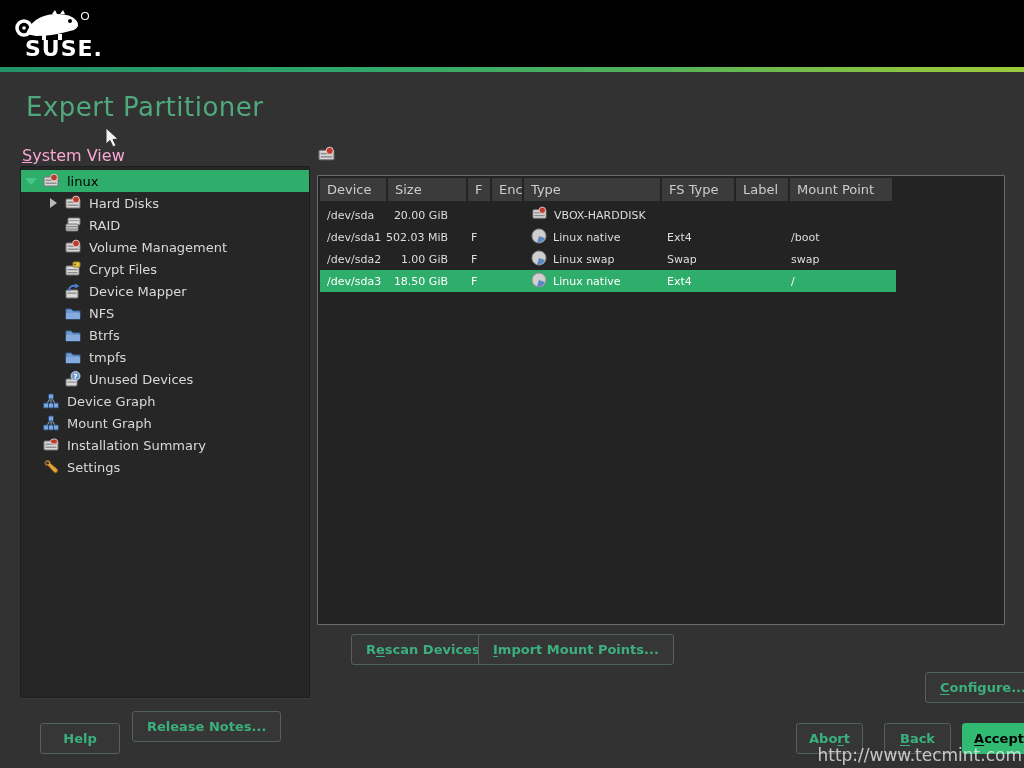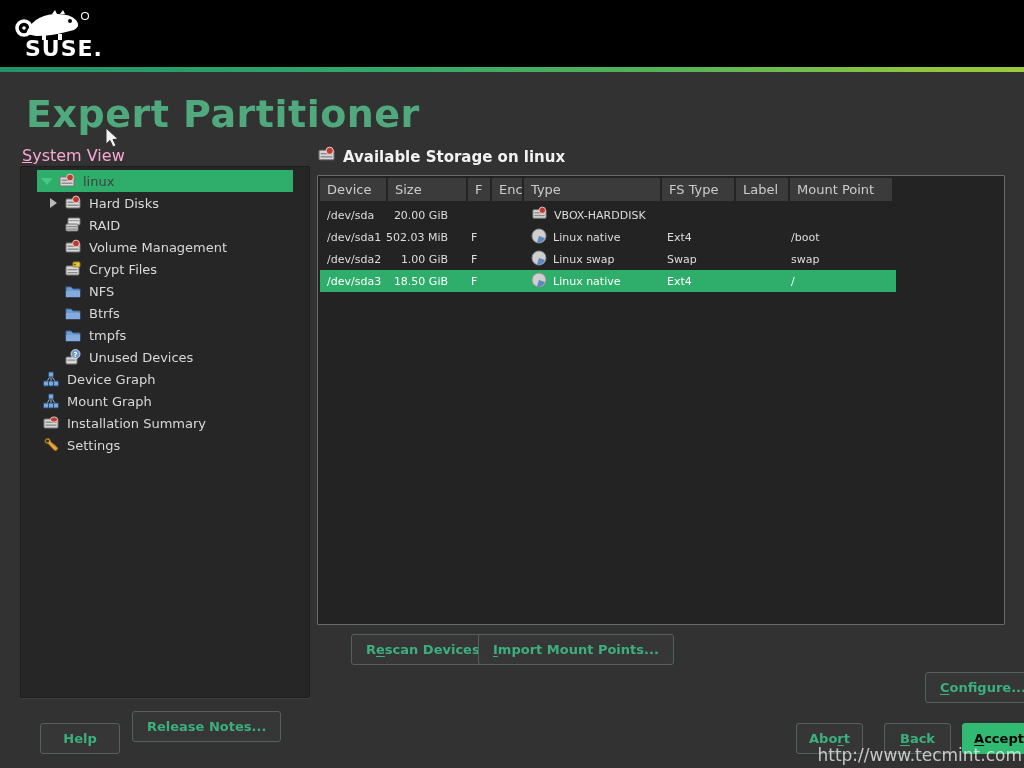--- a/index.html
+++ b/index.html
@@ -5,31 +5,31 @@
   * { margin:0; padding:0; box-sizing:border-box; }
   html,body { width:1024px; height:768px; overflow:hidden; }
   body { font-family:"DejaVu Sans","Liberation Sans",sans-serif; background:#323232; position:relative; color:#d6d6d6; }
 
   
   .topbar { position:absolute; left:0; top:0; width:1024px; height:67px; background:#000; }
   .brand { position:absolute; left:12px; top:6px; }
   .greenline { position:absolute; left:0; top:67px; width:1024px; height:5px;
     background:linear-gradient(90deg,#23926a 0%,#2fa76b 35%,#55b358 65%,#8ec53f 90%,#9bca3c 100%); }
 
-  .page-title { position:absolute; left:26px; top:92px; font-size:38px; font-weight:bold;
+  .page-title { position:absolute; left:26px; top:92px; font-size:26px; font-weight:normal;
     color:#4fa97c; letter-spacing:0.5px; }
 
   
   .sv-label { position:absolute; left:22px; top:146px; font-size:16px; color:#f9a8d4; }
   .tree-panel { position:absolute; left:20px; top:166px; width:290px; height:532px;
     background:#262626; border:1px solid #1d1d1d; border-radius:2px; box-shadow:0 1px 0 #3d3d3d; }
   .tree { padding-top:3px; }
   .tree-row { height:22px; display:flex; align-items:center; font-size:13px; color:#d9d9d9; cursor:default; }
   .tree-row.lvl1 { padding-left:22px; }
-  .tree-row.selected { background:#2fad6b; color:#404040; margin:0 16px; padding-right:13px; }
+  .tree-row.selected { background:#2fad6b; color:#000000; margin:0 0; padding-right:13px; }
   .exp { width:20px; display:flex; align-items:center; justify-content:center; flex:none; }
   .tri-down { width:0; height:0; border-left:6px solid transparent; border-right:6px solid transparent; border-top:7px solid #46c787; }
   .tri-right { width:0; height:0; border-top:5px solid transparent; border-bottom:5px solid transparent; border-left:7px solid #b9b9b9; }
   .ticon { width:20px; height:18px; flex:none; margin-right:6px; display:flex; align-items:center; justify-content:center; }
   .tlabel { white-space:nowrap; }
 
   
   .storage-heading { position:absolute; left:317px; top:146px; display:flex; align-items:center; gap:7px;
     font-size:15px; font-weight:bold; color:#f2f2f2; }
 
@@ -167,20 +167,32 @@
             <rect x="1" y="5" width="13" height="9" rx="1" fill="#d8d8d8" stroke="#777"></rect>
             <rect x="2.5" y="8" width="10" height="1.3" fill="#8a8a8a"></rect>
             <rect x="2.5" y="11" width="10" height="1.3" fill="#8a8a8a"></rect>
             <rect x="8" y="1" width="7" height="5" rx="1" fill="#e8c83a" stroke="#9c842a"></rect>
             <circle cx="10" cy="3.5" r="1.1" fill="#7a6518"></circle>
           </svg>
       </span>
       <span class="tlabel">Crypt Files</span>
     </div>
 
+    <div class="tree-row lvl1">
+      <span class="exp"></span>
+      <span class="ticon">
+        <svg width="18" height="16" viewBox="0 0 16 16">
+            <rect x="1" y="7" width="12" height="8" rx="1" fill="#d8d8d8" stroke="#777"></rect>
+            <rect x="2.5" y="9.5" width="9" height="1.3" fill="#8a8a8a"></rect>
+            <path d="M4 8 Q4 2 11 3" fill="none" stroke="#4a7fd0" stroke-width="2"></path>
+            <path d="M10 0.5 L14.5 3 L10 5.5 Z" fill="#4a7fd0"></path>
+          </svg>
+      </span>
+      <span class="tlabel">Device Mapper</span>
+    </div>
 
     <div class="tree-row lvl1">
       <span class="exp"></span>
       <span class="ticon">
         <svg width="18" height="16" viewBox="0 0 16 16">
             <path d="M1 4 L6 4 L8 6 L15 6 L15 14 L1 14 Z" fill="#6f9bd1" stroke="#39movie6" stroke-width="0"></path>
             <path d="M1 4 L6 4 L8 6 L15 6 L15 14 L1 14 Z" fill="#6f9bd1" stroke="#3c66a0"></path>
             <rect x="1" y="8" width="14" height="6" fill="#84abdb"></rect>
           </svg>
       </span>
@@ -279,21 +291,20 @@
 
 <div class="storage-heading">
   <span>
     <svg width="19" height="17" viewBox="0 0 16 16">
         <rect x="1" y="4" width="14" height="9" rx="1" fill="#d8d8d8" stroke="#777"></rect>
         <rect x="2.5" y="6.5" width="11" height="1.4" fill="#8a8a8a"></rect>
         <rect x="2.5" y="9.5" width="11" height="1.4" fill="#8a8a8a"></rect>
         <circle cx="11" cy="4.5" r="3.4" fill="#c0392b" stroke="#eee" stroke-width="0.8"></circle>
       </svg>
   </span>
-  <span>Available Storage on linux</span>
 </div>
 
 <div class="table-panel">
   <div class="thead">
     <div class="th c0">Device</div>
     <div class="th c1">Size</div>
     <div class="th c2">F</div>
     <div class="th c3">Enc</div>
     <div class="th c4">Type</div>
     <div class="th c5">FS Type</div>

